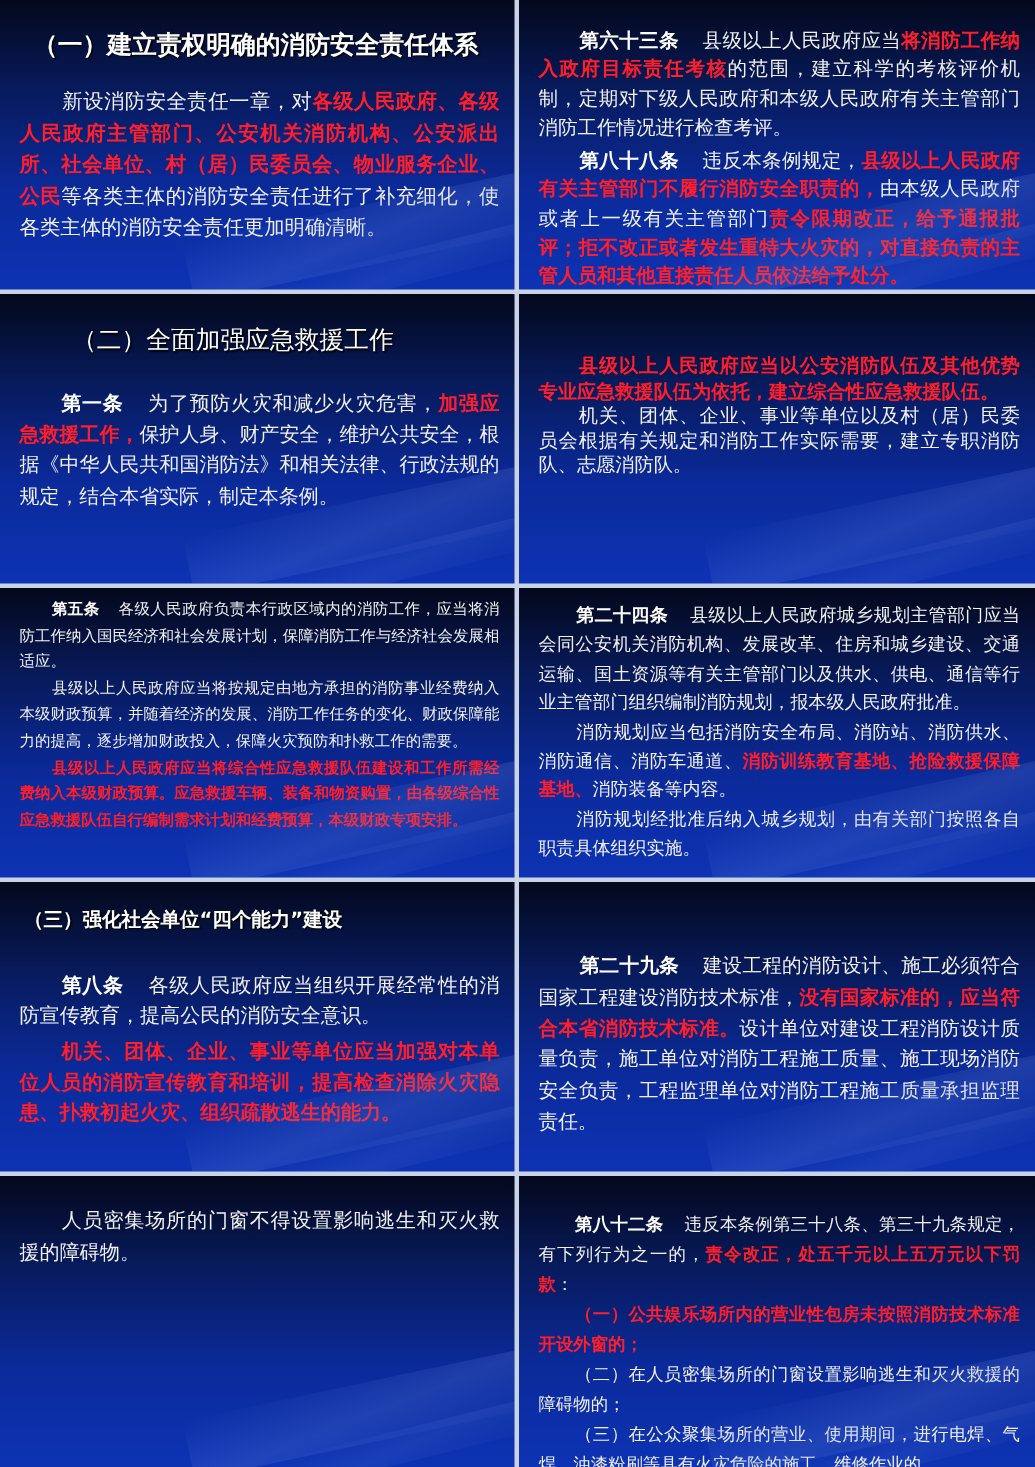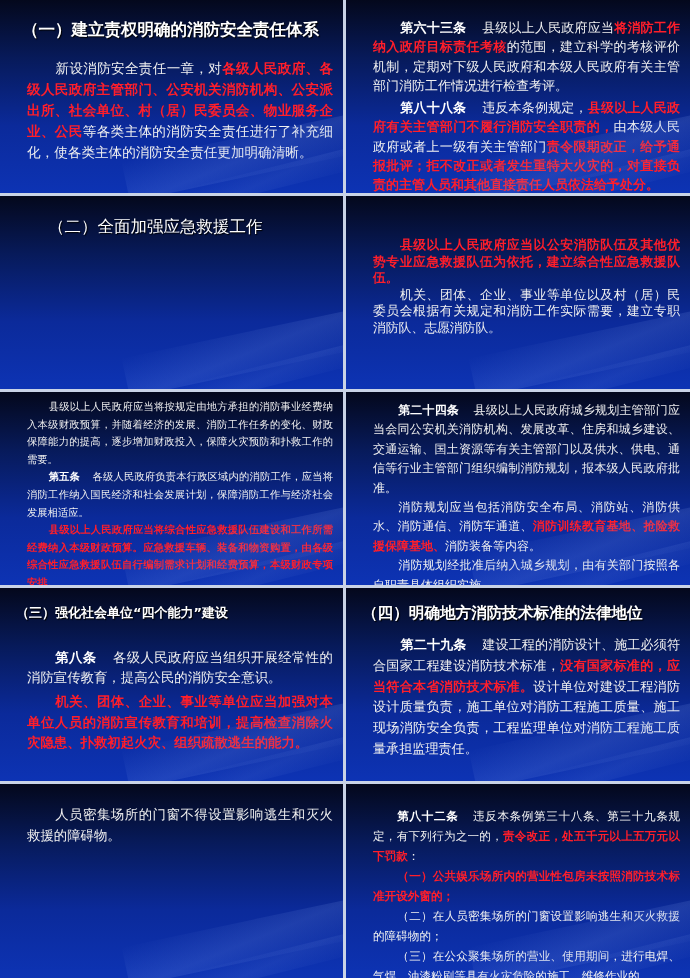--- a/index.html
+++ b/index.html
@@ -32,21 +32,21 @@
     transform: rotate(-14deg);
     pointer-events: none;
   }
   .heading {
     position: absolute; left: 0; right: 0;
     font-family: "DejaVu Sans", "Liberation Sans", sans-serif;
     font-weight: bold; color: #ffffff; white-space: nowrap;
     text-shadow: 1px 1px 1px #000;
   }
   .body {
-    position: absolute; left: 27px; right: 10px;
+    position: absolute; left: 13px; right: 10px;
     font-size: 13.3px; line-height: 19px; color: #f0f0f0;
     text-align: justify;
   }
   .body p { text-indent: 2.1em; }
   .body.small { font-size: 10.3px; line-height: 17.6px; }
   .body.mid { font-size: 12.6px; line-height: 18.6px; }
   .art { font-weight: bold; color: #ffffff; font-family: "DejaVu Sans", "Liberation Sans", sans-serif; }
   .red { color: #ff1e2a; font-weight: bold; font-family: "DejaVu Sans", "Liberation Sans", sans-serif; }
   .sp { display: inline-block; width: 1.2em; }
 </style>
@@ -64,33 +64,36 @@
 
   <div class="slide">
     <div class="body" style="top:18px;font-size:13px;line-height:19.3px;">
       <p><span class="art">第六十三条</span><span class="sp"></span><span>县级以上人民政府应当</span><span class="red">将消防工作纳入政府目标责任考核</span><span>的范围，建立科学的考核评价机制，定期对下级人民政府和本级人民政府有关主管部门消防工作情况进行检查考评。</span></p>
       <p style="margin-top:3px"><span class="art">第八十八条</span><span class="sp"></span><span>违反本条例规定，</span><span class="red">县级以上人民政府有关主管部门不履行消防安全职责的，</span><span>由本级人民政府或者上一级有关主管部门</span><span class="red">责令限期改正，给予通报批评；拒不改正或者发生重特大火灾的，对直接负责的主管人员和其他直接责任人员依法给予处分。</span></p>
     </div>
   </div>
 
   <div class="slide">
     <div class="heading" style="top:20px;left:48px;font-size:16.5px;font-weight:normal;">（二）全面加强应急救援工作</div>
+    <div class="body" style="top:64px;font-size:13.3px;line-height:20.5px;">
+      <p><span class="art">第一条</span><span class="sp"></span><span>为了预防火灾和减少火灾危害，</span><span class="red">加强应急救援工作，</span><span>保护人身、财产安全，维护公共安全，根据《中华人民共和国消防法》和相关法律、行政法规的规定，结合本省实际，制定本条例。</span></p>
+    </div>
   </div>
 
   <div class="slide">
     <div class="body" style="top:41px;font-size:12.8px;line-height:16.6px;">
       <p class="red">县级以上人民政府应当以公安消防队伍及其他优势专业应急救援队伍为依托，建立综合性应急救援队伍。</p>
       <p>机关、团体、企业、事业等单位以及村（居）民委员会根据有关规定和消防工作实际需要，建立专职消防队、志愿消防队。</p>
     </div>
   </div>
 
   <div class="slide">
     <div class="body small" style="top:6px;">
+      <p><span class="art">第五条</span><span class="sp"></span><span>各级人民政府负责本行政区域内的消防工作，应当将消防工作纳入国民经济和社会发展计划，保障消防工作与经济社会发展相适应。</span></p>
       <p>县级以上人民政府应当将按规定由地方承担的消防事业经费纳入本级财政预算，并随着经济的发展、消防工作任务的变化、财政保障能力的提高，逐步增加财政投入，保障火灾预防和扑救工作的需要。</p>
-      <p><span class="art">第五条</span><span class="sp"></span><span>各级人民政府负责本行政区域内的消防工作，应当将消防工作纳入国民经济和社会发展计划，保障消防工作与经济社会发展相适应。</span></p>
       <p class="red">县级以上人民政府应当将综合性应急救援队伍建设和工作所需经费纳入本级财政预算。应急救援车辆、装备和物资购置，由各级综合性应急救援队伍自行编制需求计划和经费预算，本级财政专项安排。</p>
     </div>
   </div>
 
   <div class="slide">
     <div class="body" style="top:9px;font-size:12px;line-height:19.4px;">
       <p><span class="art">第二十四条</span><span class="sp"></span><span>县级以上人民政府城乡规划主管部门应当会同公安机关消防机构、发展改革、住房和城乡建设、交通运输、国土资源等有关主管部门以及供水、供电、通信等行业主管部门组织编制消防规划，报本级人民政府批准。</span></p>
       <p><span>消防规划应当包括消防安全布局、消防站、消防供水、消防通信、消防车通道、</span><span class="red">消防训练教育基地、抢险救援保障基地、</span><span>消防装备等内容。</span></p>
       <p>消防规划经批准后纳入城乡规划，由有关部门按照各自职责具体组织实施。</p>
     </div>
@@ -98,21 +101,20 @@
 
   <div class="slide">
     <div class="heading" style="top:16px;left:16px;font-size:13px;">（三）强化社会单位“四个能力”建设</div>
     <div class="body" style="top:60px;font-size:13.4px;line-height:20.2px;">
       <p><span class="art">第八条</span><span class="sp"></span><span>各级人民政府应当组织开展经常性的消防宣传教育，提高公民的消防安全意识。</span></p>
       <p style="margin-top:4px" class="red">机关、团体、企业、事业等单位应当加强对本单位人员的消防宣传教育和培训，提高检查消除火灾隐患、扑救初起火灾、组织疏散逃生的能力。</p>
     </div>
   </div>
 
   <div class="slide">
-    <div class="heading" style="top:15px;left:16px;font-size:15.6px;">（四）明确地方消防技术标准的法律地位</div>
     <div class="body" style="top:47px;font-size:13.1px;line-height:20.8px;">
       <p><span class="art">第二十九条</span><span class="sp"></span><span>建设工程的消防设计、施工必须符合国家工程建设消防技术标准，</span><span class="red">没有国家标准的，应当符合本省消防技术标准。</span><span>设计单位对建设工程消防设计质量负责，施工单位对消防工程施工质量、施工现场消防安全负责，工程监理单位对消防工程施工质量承担监理责任。</span></p>
     </div>
   </div>
 
   <div class="slide">
     <div class="body" style="top:20px;font-size:13.4px;line-height:21.2px;">
       <p>人员密集场所的门窗不得设置影响逃生和灭火救援的障碍物。</p>
     </div>
   </div>

